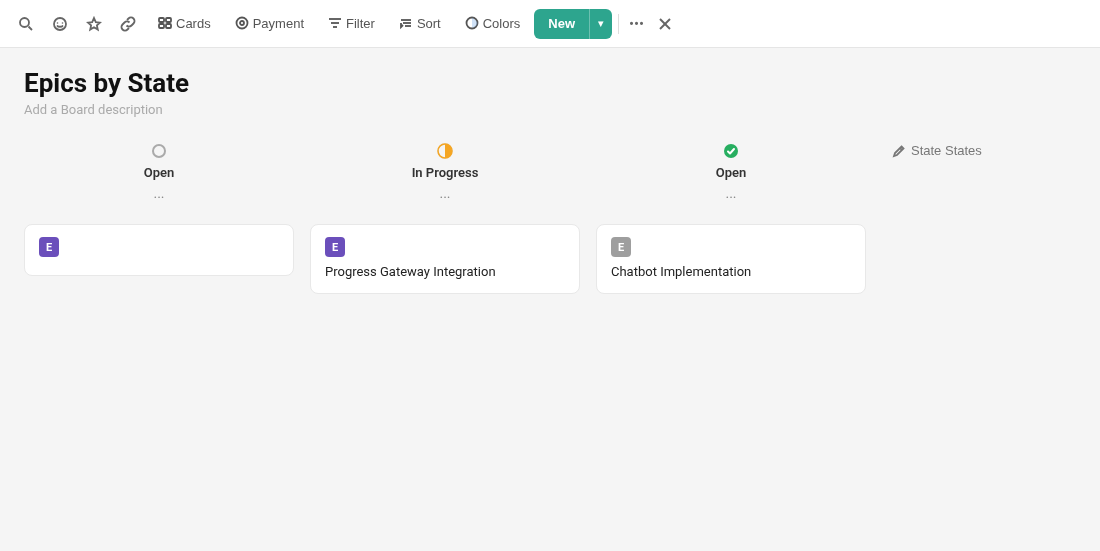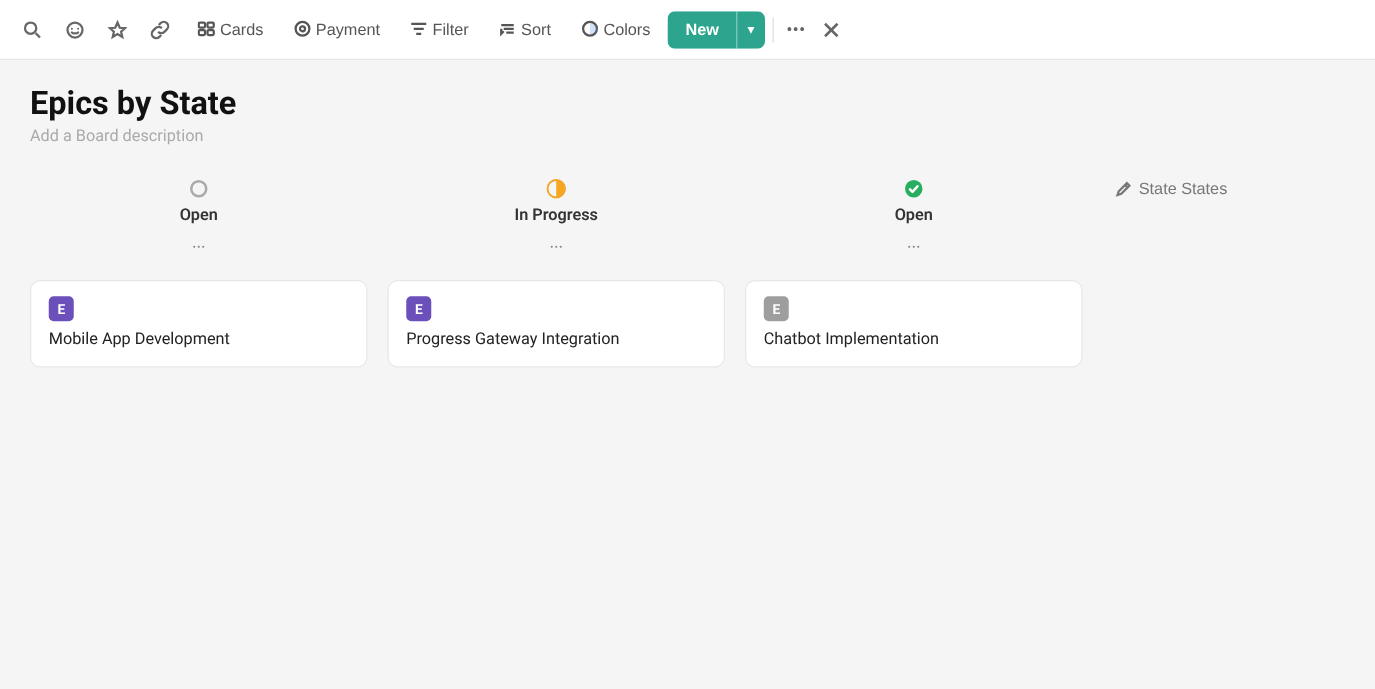--- a/index.html
+++ b/index.html
@@ -349,21 +349,20 @@
         <div class="state-icon">
           <div class="state-open"></div>
         </div>
         <span class="column-header-title">Open</span>
         <div class="column-more-btn">···</div>
       </div>
       <div class="card">
         <div class="card-top">
           <div class="card-avatar card-avatar-purple">E</div>
         </div>
-        <div class="card-title">Mobile App Development</div>
       </div>
     </div>
 
     <div class="column">
       <div class="column-header">
         <div class="state-icon">
           <svg width="16" height="16" viewBox="0 0 16 16">
             <circle cx="8" cy="8" r="7" fill="none" stroke="#ddd" stroke-width="1.5"></circle>
             <path d="M8 1 A7 7 0 0 1 8 15" fill="#f5a623" stroke="none"></path>
             <circle cx="8" cy="8" r="7" fill="none" stroke="#f5a623" stroke-width="1.5"></circle>

